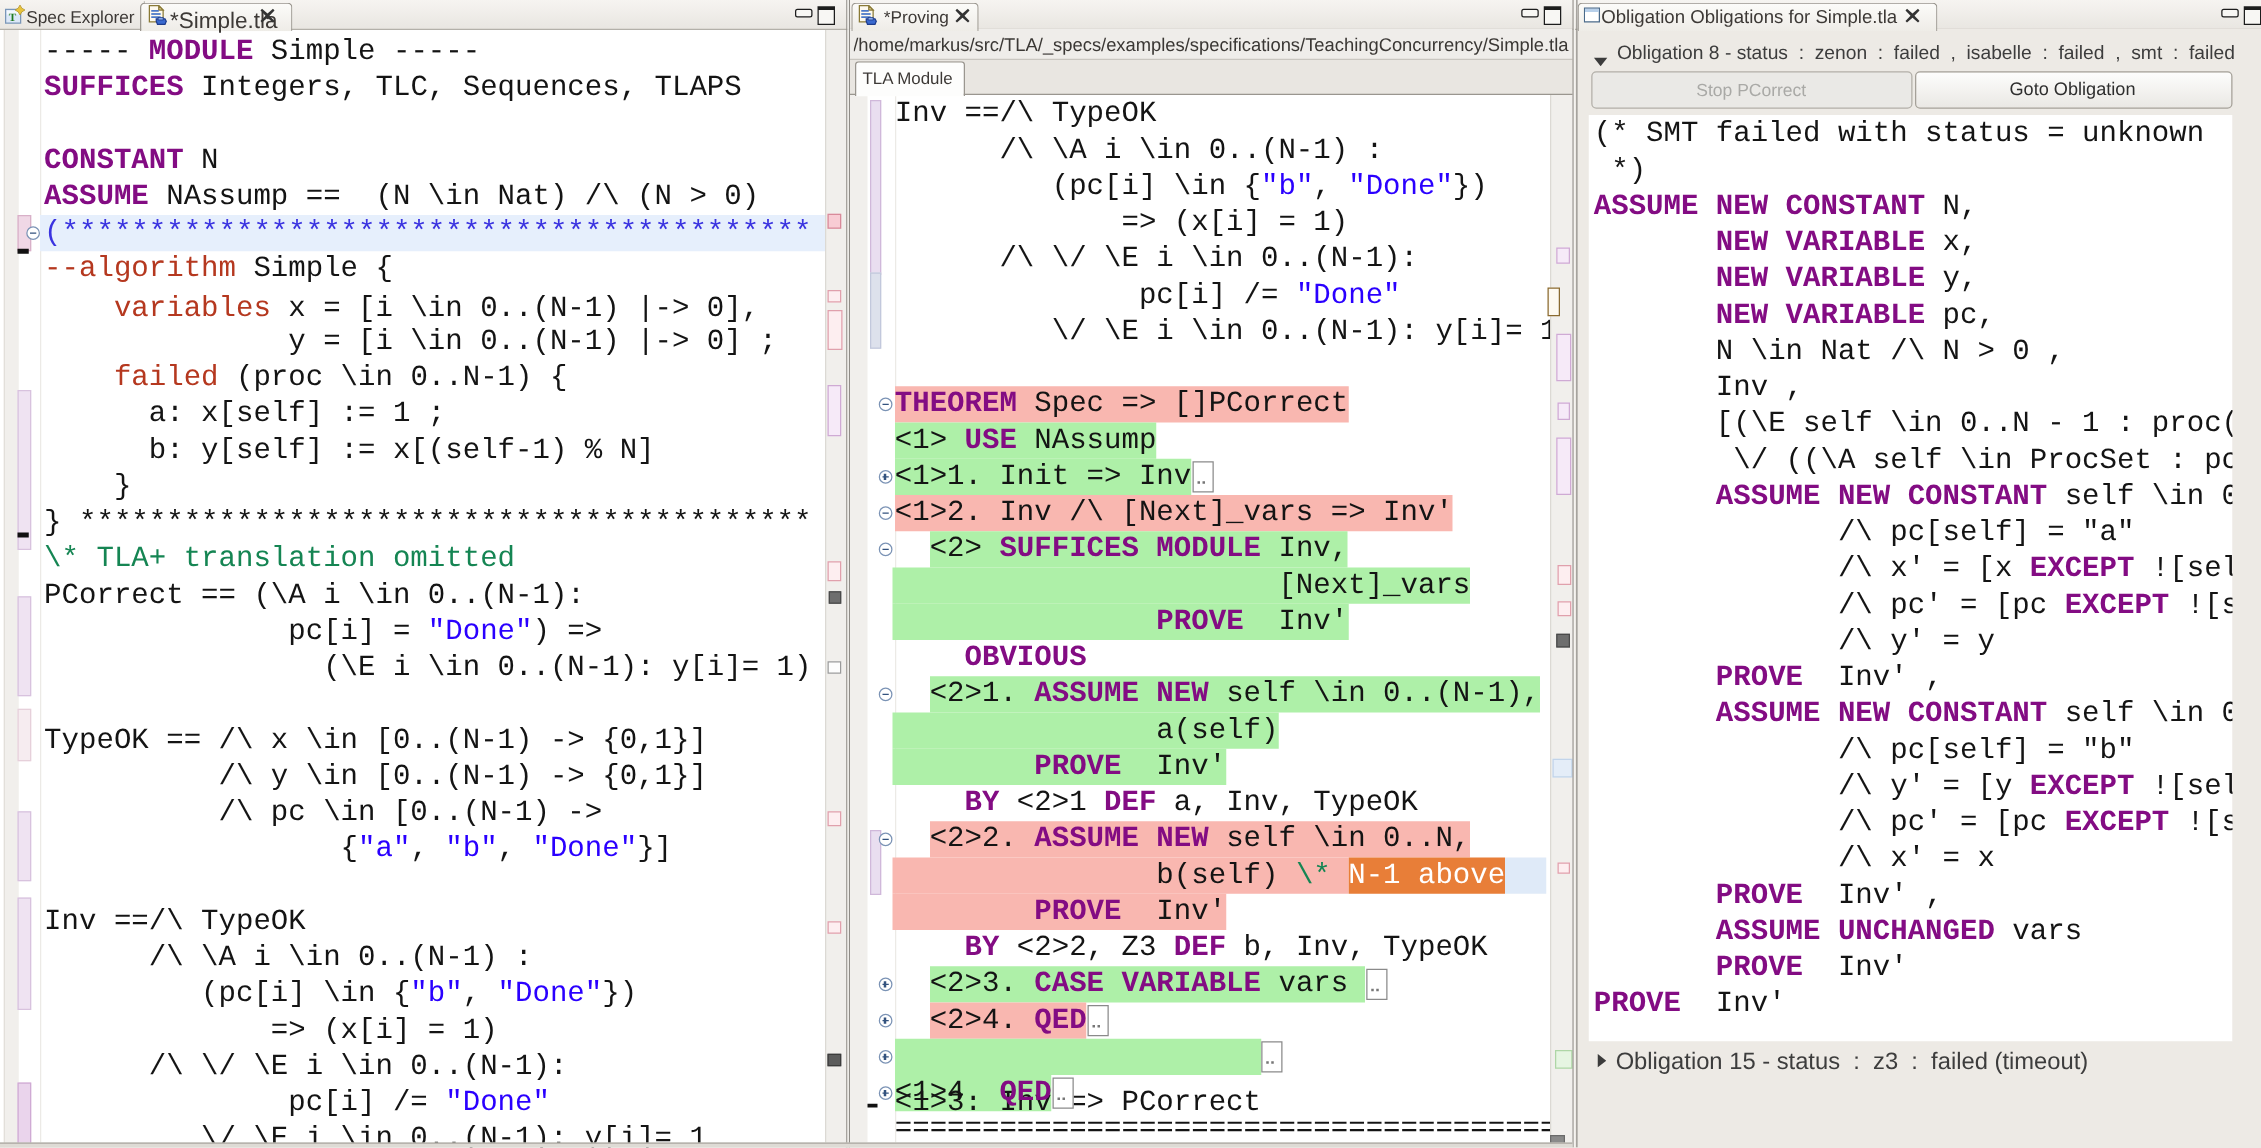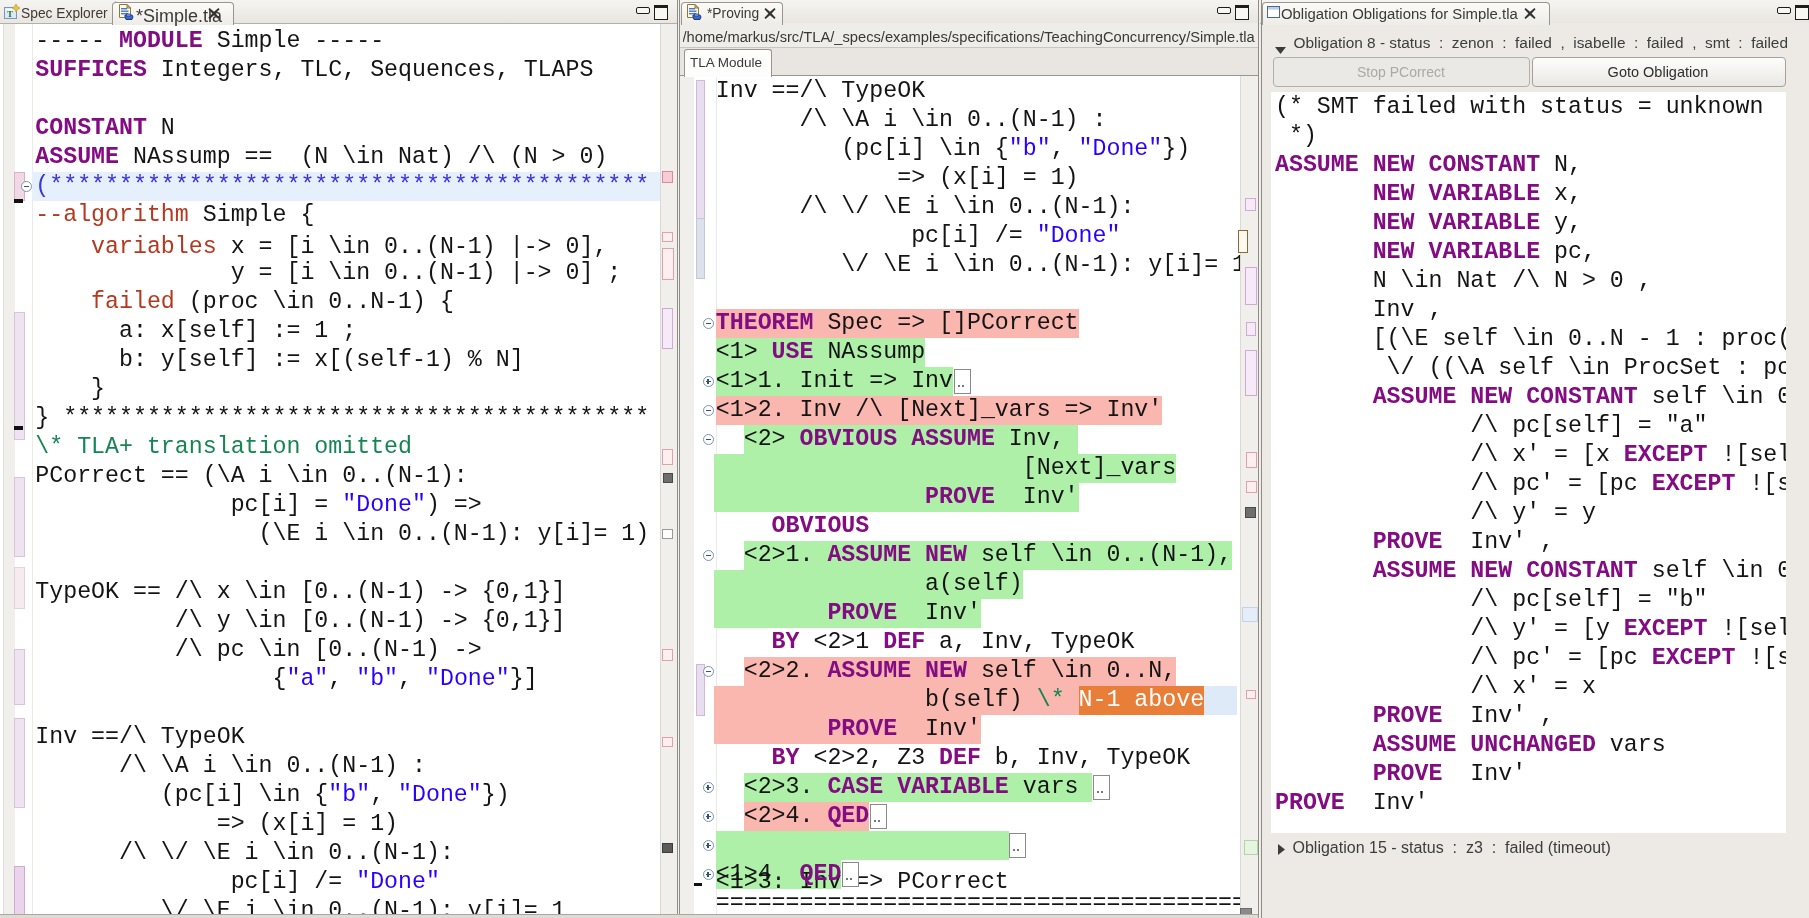--- a/index.html
+++ b/index.html
@@ -83,21 +83,21 @@
       <path d="M0 0 H11 L5.5 7 Z" fill="#3c3c3c"></path>
     </svg></div>
 <div style="position:absolute;left:1293.5px;top:34px;width:510px;height:18px;font-size:15.4px;color:#3d3d3d;white-space:pre">Obligation 8 - status  :  zenon  :  failed  ,  isabelle  :  failed  ,  smt  :  failed</div>
 <div style="position:absolute;left:1272.5px;top:57px;width:255px;height:28px;border:1px solid #b2afa8;border-radius:4px;background:#eae9e6"></div>
 <div style="position:absolute;left:1532px;top:57px;width:252px;height:28px;border:1px solid #a5a199;border-radius:4px;background:linear-gradient(#fdfdfc,#eae8e4)"></div>
 <div style="position:absolute;left:1272.5px;top:63.5px;width:257px;height:17px;font-size:14px;color:#a9a9a6;text-align:center">Stop PCorrect</div>
 <div style="position:absolute;left:1532px;top:63.5px;width:252px;height:17px;font-size:14.5px;color:#2e2e2e;text-align:center">Goto Obligation</div>
 <div style="position:absolute;left:1278px;top:841px;width:7px;height:11px;"><svg width="7" height="11">
       <path d="M0 0 L7 5.5 L0 11 Z" fill="#3c3c3c"></path>
     </svg></div>
-<div style="position:absolute;left:1292.5px;top:838.5px;width:500px;height:17px;font-size:16px;color:#3d3d3d;white-space:pre">Obligation 15 - status  :  z3  :  failed (timeout)</div>
+<div style="position:absolute;left:1292.5px;top:838.5px;width:500px;height:17px;font-size:19px;color:#3d3d3d;white-space:pre">Obligation 15 - status  :  z3  :  failed (timeout)</div>
 <div style="position:absolute;left:32px;top:171.5px;width:628px;height:29px;background:#e6effc"></div>
 <div style="position:absolute;left:14px;top:172px;width:8.5px;height:27px;background:#f0d8e6;border:1px solid #d8b0c8"></div>
 <div style="position:absolute;left:14px;top:312px;width:8.5px;height:126px;background:#efe3f2;border:1px solid #d8c2de"></div>
 <div style="position:absolute;left:14px;top:477px;width:8.5px;height:78px;background:#efe3f2;border:1px solid #d8c2de"></div>
 <div style="position:absolute;left:14px;top:567px;width:8.5px;height:40px;background:#f6ecf0;border:1px solid #e6d0da"></div>
 <div style="position:absolute;left:14px;top:649px;width:8.5px;height:54px;background:#efe3f2;border:1px solid #d8c2de"></div>
 <div style="position:absolute;left:14px;top:718px;width:8.5px;height:88px;background:#efe3f2;border:1px solid #d8c2de"></div>
 <div style="position:absolute;left:14px;top:866px;width:8.5px;height:48px;background:#ead4ec;border:1px solid #cfaad4"></div>
 <div style="position:absolute;left:14px;top:199px;width:9px;height:3.5px;background:#111"></div>
 <div style="position:absolute;left:14px;top:426px;width:9px;height:3.5px;background:#111"></div>
@@ -194,21 +194,21 @@
 <div class="ln" style="left:715.8px;top:105.5px">      /\ \A i \in 0..(N-1) :</div>
 <div class="ln" style="left:715.8px;top:134.5px">         (pc[i] \in {<span class="s">"b"</span>, <span class="s">"Done"</span>})</div>
 <div class="ln" style="left:715.8px;top:163.5px">             =&gt; (x[i] = 1)</div>
 <div class="ln" style="left:715.8px;top:192.5px">      /\ \/ \E i \in 0..(N-1):</div>
 <div class="ln" style="left:715.8px;top:221.5px">              pc[i] /= <span class="s">"Done"</span></div>
 <div class="ln" style="left:715.8px;top:250.5px">         \/ \E i \in 0..(N-1): y[i]= 1</div>
 <div class="ln" style="left:715.8px;top:308.5px"><span class="k">THEOREM</span> Spec =&gt; []PCorrect</div>
 <div class="ln" style="left:715.8px;top:337.5px">&lt;1&gt; <span class="k">USE</span> NAssump</div>
 <div class="ln" style="left:715.8px;top:366.5px">&lt;1&gt;1. Init =&gt; Inv</div>
 <div class="ln" style="left:715.8px;top:395.5px">&lt;1&gt;2. Inv /\ [Next]_vars =&gt; Inv'</div>
-<div class="ln" style="left:715.8px;top:424.5px">  &lt;2&gt; <span class="k">OBVIOUS ASSUME</span> Inv,</div>
+<div class="ln" style="left:715.8px;top:424.5px">  &lt;2&gt; <span class="k">SUFFICES MODULE</span> Inv,</div>
 <div class="ln" style="left:715.8px;top:453.5px">                      [Next]_vars</div>
 <div class="ln" style="left:715.8px;top:482.5px">               <span class="k">PROVE</span>  Inv'</div>
 <div class="ln" style="left:715.8px;top:511.5px">    <span class="k">OBVIOUS</span></div>
 <div class="ln" style="left:715.8px;top:540.5px">  &lt;2&gt;1. <span class="k">ASSUME NEW</span> self \in 0..(N-1),</div>
 <div class="ln" style="left:715.8px;top:569.5px">               a(self)</div>
 <div class="ln" style="left:715.8px;top:598.5px">        <span class="k">PROVE</span>  Inv'</div>
 <div class="ln" style="left:715.8px;top:627.5px">    <span class="k">BY</span> &lt;2&gt;1 <span class="k">DEF</span> a, Inv, TypeOK</div>
 <div class="ln" style="left:715.8px;top:656.5px">  &lt;2&gt;2. <span class="k">ASSUME NEW</span> self \in 0..N,</div>
 <div class="ln" style="left:715.8px;top:685.5px">               b(self) <span class="g">\*</span> <span class="w">N-1 above</span></div>
 <div class="ln" style="left:715.8px;top:714.5px">        <span class="k">PROVE</span>  Inv'</div>

